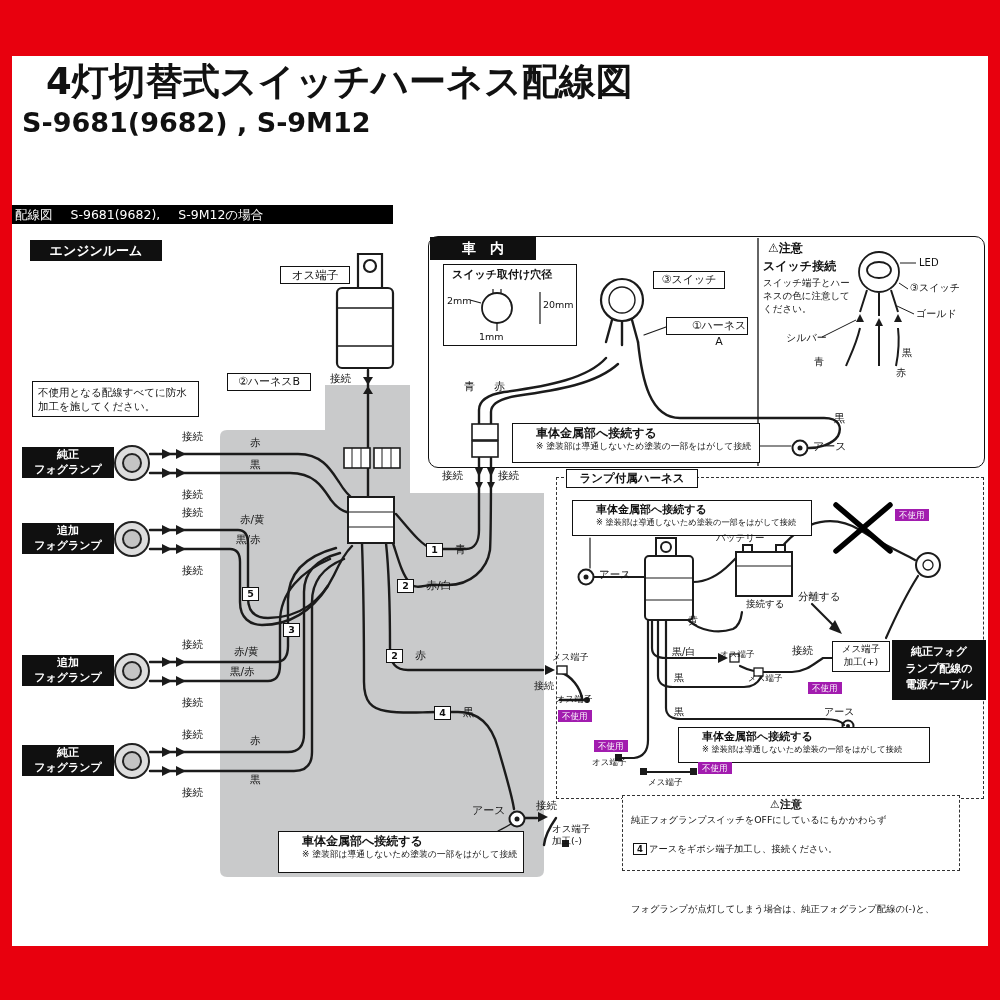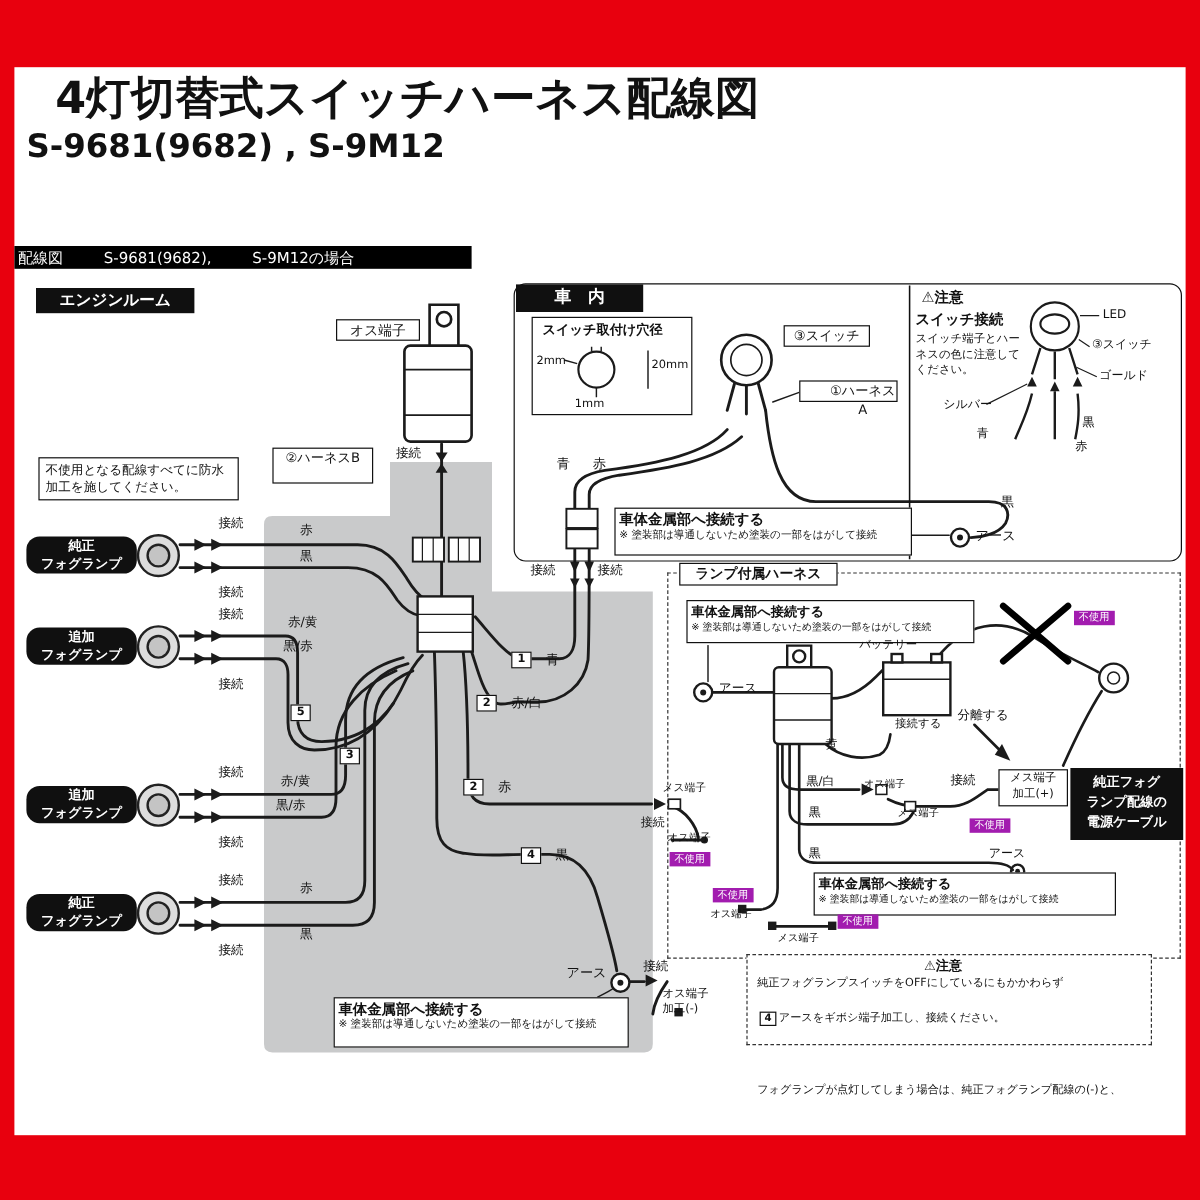--- a/index.html
+++ b/index.html
@@ -7,32 +7,32 @@
   body { position:relative; font-family:"DejaVu Sans","Liberation Sans",sans-serif; color:#111; background:#fff; overflow:hidden; }
   .frame { position:absolute; inset:0; background:#e8000e; }
   .paper { position:absolute; left:12px; top:56px; width:976px; height:890px; background:#fff; }
   .abs { position:absolute; }
   .t { position:absolute; white-space:nowrap; font-size:11px; line-height:1.1; color:#111; z-index:3; }
   .b { font-weight:bold; }
   .k { position:absolute; background:#101010; color:#fff; text-align:center; z-index:3; }
   .w { position:absolute; background:#fff; border:1.5px solid #111; text-align:center; z-index:3; }
   .tag { position:absolute; width:17px; height:14px; background:#fff; border:1px solid #111; font-size:9.5px; font-weight:bold; text-align:center; line-height:12px; z-index:4; }
   .note { position:absolute; background:#fff; border:1px solid #111; font-size:10.5px; line-height:1.35; padding:3px 5px; z-index:3; }
-  .gbox { position:absolute; background:#fff; border:1.5px solid #111; padding:2px 3px; z-index:3; }
+  .gbox { position:absolute; background:#fff; border:1.5px solid #111; padding:2px 23px; z-index:3; }
   .gbox .l1 { font-weight:bold; font-size:12px; line-height:1.25; white-space:nowrap; }
   .gbox .l2 { font-size:8.8px; line-height:1.3; white-space:nowrap; }
   .gbox.sm .l1 { font-size:11px; }
   .gbox.sm .l2 { font-size:8.2px; }
   .unused { position:absolute; background:#a21caf; color:#fff; font-size:8.5px; padding:1.5px 4px; line-height:1.1; z-index:4; }
   .dash { position:absolute; border:1.5px dashed #333; z-index:2; }
-  .foglabel { position:absolute; width:92px; height:31px; background:#101010; color:#fff; font-size:11px; font-weight:bold; text-align:center; line-height:15px; z-index:3;border-radius:11px; }
+  .foglabel { position:absolute; width:92px; height:31px; background:#101010; color:#fff; font-size:11px; font-weight:bold; text-align:center; line-height:15px; z-index:3; }
   .tagin { display:inline-block; width:14px; height:12px; border:1px solid #111; background:#fff; font-size:8.5px; font-weight:bold; text-align:center; line-height:11px; margin:0 2px; }
   svg { position:absolute; left:0; top:0; z-index:1; }
   .titlebar { position:absolute; left:12px; top:205px; width:381px; height:19px; background:#000; color:#fff; font-size:12.5px; line-height:19px; z-index:3; }
-  .titlebar span { margin-right:30px;text-align:right; }
+  .titlebar span { margin-right:14px;text-align:right; }
 </style>
 </head>
 <body>
 
 <div class="frame"></div>
 <div class="paper"></div>
 
 <div class="t b" style="left:22px;top:62px;font-size:37px;margin-left:24px;">4灯切替式スイッチハーネス配線図</div>
 <div class="t b" style="left:22px;top:108px;font-size:27px;">S-9681(9682) , S-9M12</div>
 
@@ -248,21 +248,21 @@
 <div class="t" style="left:330px;top:373px;font-size:10.5px;">接続</div>
 
 <div class="w" style="left:443px;top:264px;width:134px;height:82px;z-index:2;background:transparent;"></div>
 <div class="t b" style="left:452px;top:269px;font-size:11px;">スイッチ取付け穴径</div>
 <div class="t" style="left:447px;top:296px;font-size:9.5px;">2mm</div>
 <div class="t" style="left:543px;top:300px;font-size:9.5px;">20mm</div>
 <div class="t" style="left:479px;top:332px;font-size:9.5px;">1mm</div>
 
 <div class="w" style="left:653px;top:271px;width:72px;height:18px;font-size:11px;line-height:16px;">③スイッチ</div>
 <div class="w" style="left:666px;top:317px;width:82px;height:18px;font-size:11px;line-height:16px;padding-left:24px;">①ハーネスA</div>
-<div class="w" style="left:227px;top:373px;width:84px;height:30px;font-size:11px;line-height:16px;">②ハーネスB</div>
+<div class="w" style="left:227px;top:373px;width:84px;height:18px;font-size:11px;line-height:16px;">②ハーネスB</div>
 
 <div class="t b" style="left:768px;top:242px;font-size:12px;"><span>⚠</span><span>注意</span></div>
 <div class="t b" style="left:763px;top:260px;font-size:12px;">スイッチ接続</div>
 <div class="t" style="left:763px;top:277px;width:92px;font-size:9.5px;white-space:normal;line-height:1.35;">スイッチ端子とハーネスの色に注意してください。</div>
 <div class="t" style="left:919px;top:257px;font-size:10px;">LED</div>
 <div class="t" style="left:910px;top:282px;font-size:10px;">③スイッチ</div>
 <div class="t" style="left:916px;top:308px;font-size:10px;">ゴールド</div>
 <div class="t" style="left:786px;top:332px;font-size:10px;">シルバー</div>
 <div class="t" style="left:814px;top:356px;font-size:10px;">青</div>
 <div class="t" style="left:902px;top:347px;font-size:10px;">黒</div>

